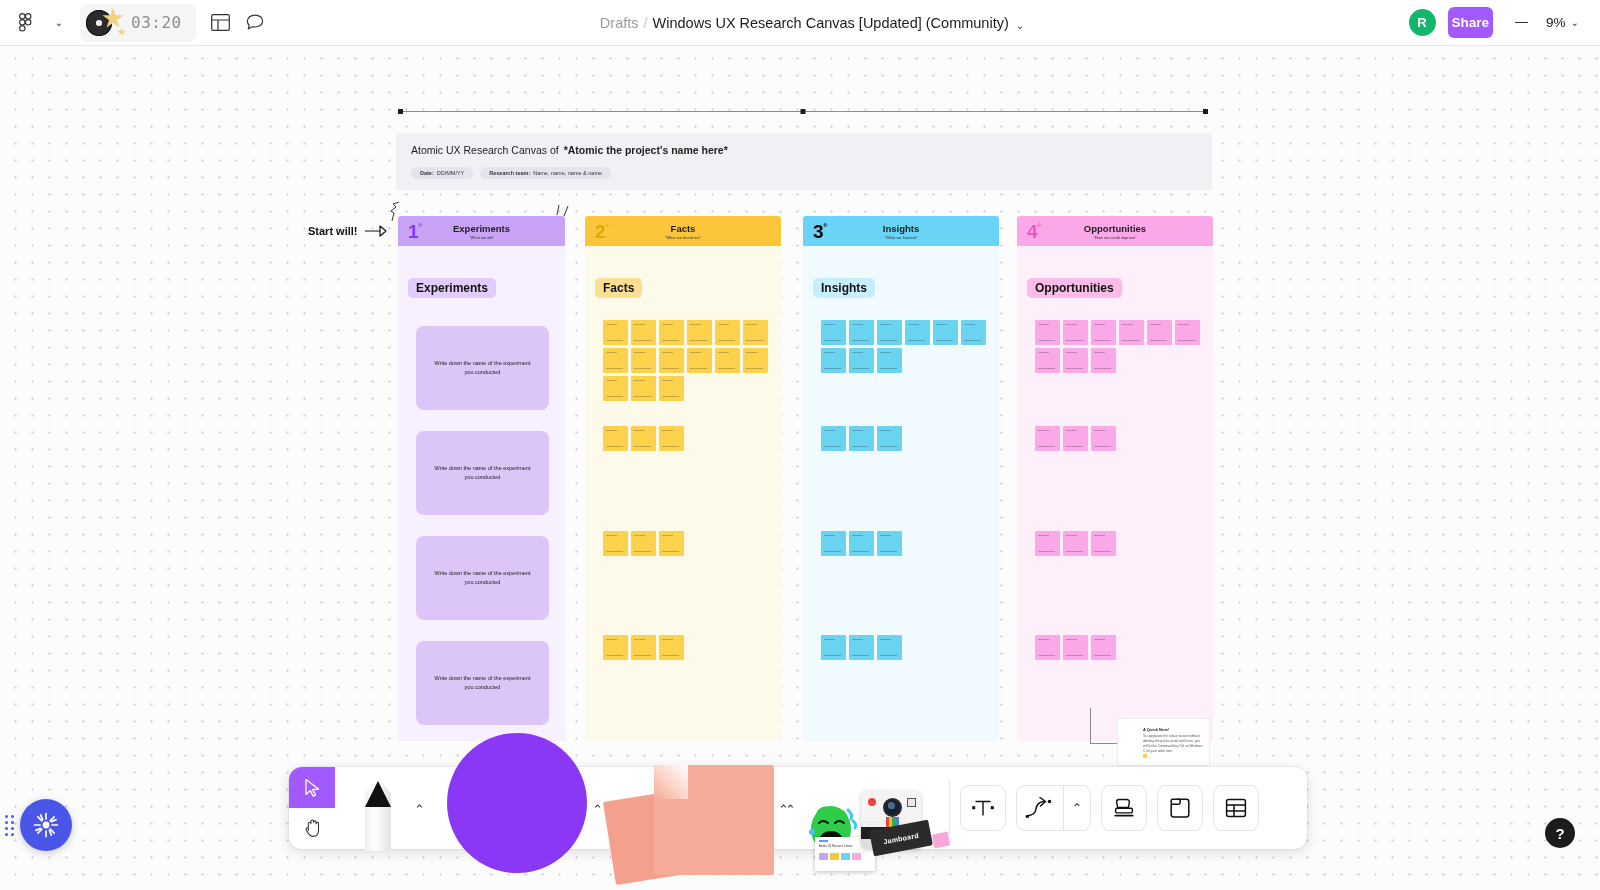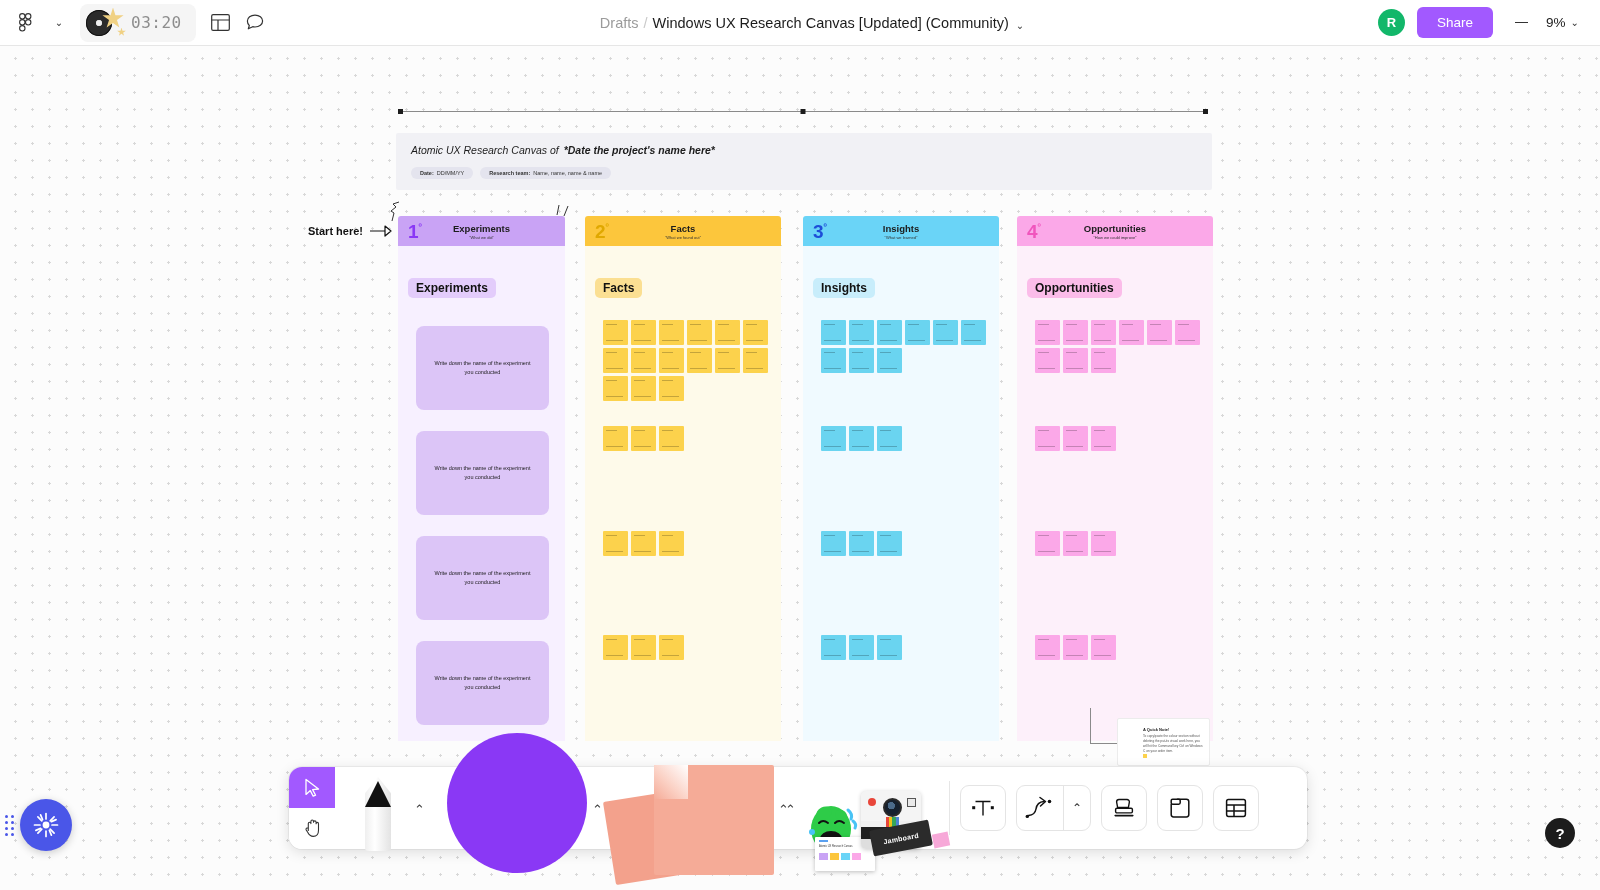--- a/index.html
+++ b/index.html
@@ -77,22 +77,22 @@
 
   .tb-right {
     margin-left: auto; display: flex; align-items: center; gap: 12px; padding-right: 14px;
   }
   .avatar {
     width: 27px; height: 27px; border-radius: 50%; background: #12b76a;
     color: #fff; font-size: 13px; font-weight: bold;
     display: flex; align-items: center; justify-content: center; cursor: pointer;
   }
   .share-btn {
-    background: #a259ff; color: #fff; font-size: 13.5px; font-weight: normal;
-    border: none; border-radius: 6px; padding: 8px 20px; cursor: pointer;
+    background: #a259ff; color: #fff; font-size: 13.5px; font-weight: bold;
+    border: none; border-radius: 6px; padding: 8px 4px; cursor: pointer;
   }
   .zoom-group { display: flex; align-items: center; gap: 2px; }
   .zoom-minus {
     width: 32px; height: 30px; display:flex; align-items:center; justify-content:center;
     cursor: pointer; border-radius: 5px;
   }
   .zoom-minus span { display:block; width: 13px; height: 1.6px; background: #333; }
   .zoom-val {
     display: flex; align-items: center; gap: 5px; font-size: 13.5px; color: #1c1c1c;
     padding: 6px 7px; border-radius: 5px; cursor: pointer;
@@ -107,21 +107,21 @@
     position: absolute; width: 5px; height: 5px; background: #1c1c1c; top: -1.5px;
   }
   #guide .h.l { left: 0; }
   #guide .h.r { right: 0; }
   #guide .h.c { left: 50%; transform: translateX(-50%); }
 
   #header-card {
     position: absolute; left: 396px; top: 87px; width: 816px; height: 57px;
     background: #f1f1f5; border-radius: 2px;
   }
-  .hdr-title { position: absolute; left: 15px; top: 11px; font-size: 10.5px; color: #1c1c1c; display: flex; gap: 5px; font-style: italic; }
+  .hdr-title { position: absolute; left: 15px; top: 11px; font-size: 10.5px; color: #1c1c1c; display: flex; gap: 5px; }
   .hdr-title b { font-weight: bold; }
   .hdr-pills { position: absolute; left: 15px; top: 34px; display: flex; gap: 7px; }
   .pill {
     background: #e4e4ee; border-radius: 9px; padding: 3px 9px;
     font-size: 5.5px; color: #333; display: flex; gap: 3px; white-space: nowrap;
   }
   .pill b { font-weight: bold; }
 
   .start-here {
     position: absolute; left: 308px; top: 178px; display: flex; align-items: center; gap: 6px;
@@ -320,36 +320,36 @@
   <div id="guide">
     <div class="ln"></div>
     <div class="h l"></div>
     <div class="h c"></div>
     <div class="h r"></div>
   </div>
 
   <div id="header-card">
     <div class="hdr-title">
       <span>Atomic UX Research Canvas of</span>
-      <b>*Date the project's name here*</b>
+      <b>*Atomic the project's name here*</b>
     </div>
     <div class="hdr-pills">
       <div class="pill">
         <b>Date:</b>
         <span>DD/MM/YY</span>
       </div>
       <div class="pill">
         <b>Research team:</b>
         <span>Name, name, name &amp; name</span>
       </div>
     </div>
   </div>
 
   <div class="start-here">
-    <span class="txt">Start here!</span>
+    <span class="txt">Start will!</span>
     <svg width="24" height="14" viewBox="0 0 24 14">
       <path d="M1 7 L16 7 M16 2 L22 7 L16 12 Z" fill="none" stroke="#111" stroke-width="1.2" stroke-linejoin="round"></path>
     </svg>
   </div>
 
   <svg style="position:absolute;left:388px;top:155px" width="26" height="22">
     <path d="M4 20 L6 12 L3 10 L8 6 L5 3 L11 1" fill="none" stroke="#333" stroke-width="1"></path>
   </svg>
   <svg style="position:absolute;left:553px;top:155px" width="22" height="20">
     <path d="M4 14 L6 4 M11 15 L15 5" fill="none" stroke="#333" stroke-width="1"></path>
@@ -422,21 +422,21 @@
       <div class="note n-yellow" style="left:74px;top:285px"></div>
 
       <div class="note n-yellow" style="left:18px;top:389px"></div>
       <div class="note n-yellow" style="left:46px;top:389px"></div>
       <div class="note n-yellow" style="left:74px;top:389px"></div>
     </div>
   </div>
 
   <div class="col" style="left:803px;top:170px;width:196px">
     <div class="col-head" style="background:#6ad4f7">
-      <div class="col-num" style="color:#1d4ed8">
+      <div class="col-num" style="color:#000000">
         <span>3</span><sup>º</sup>
       </div>
       <div class="col-head-txt">
         <span class="nm">Insights</span>
         <span class="sub">"What we learned"</span>
       </div>
     </div>
     <div class="col-body" style="background:#f0faff;height:495px">
       <div class="col-tag" style="background:#c8edfb">Insights</div>
       <div class="note n-blue" style="left:18px;top:74px"></div>

